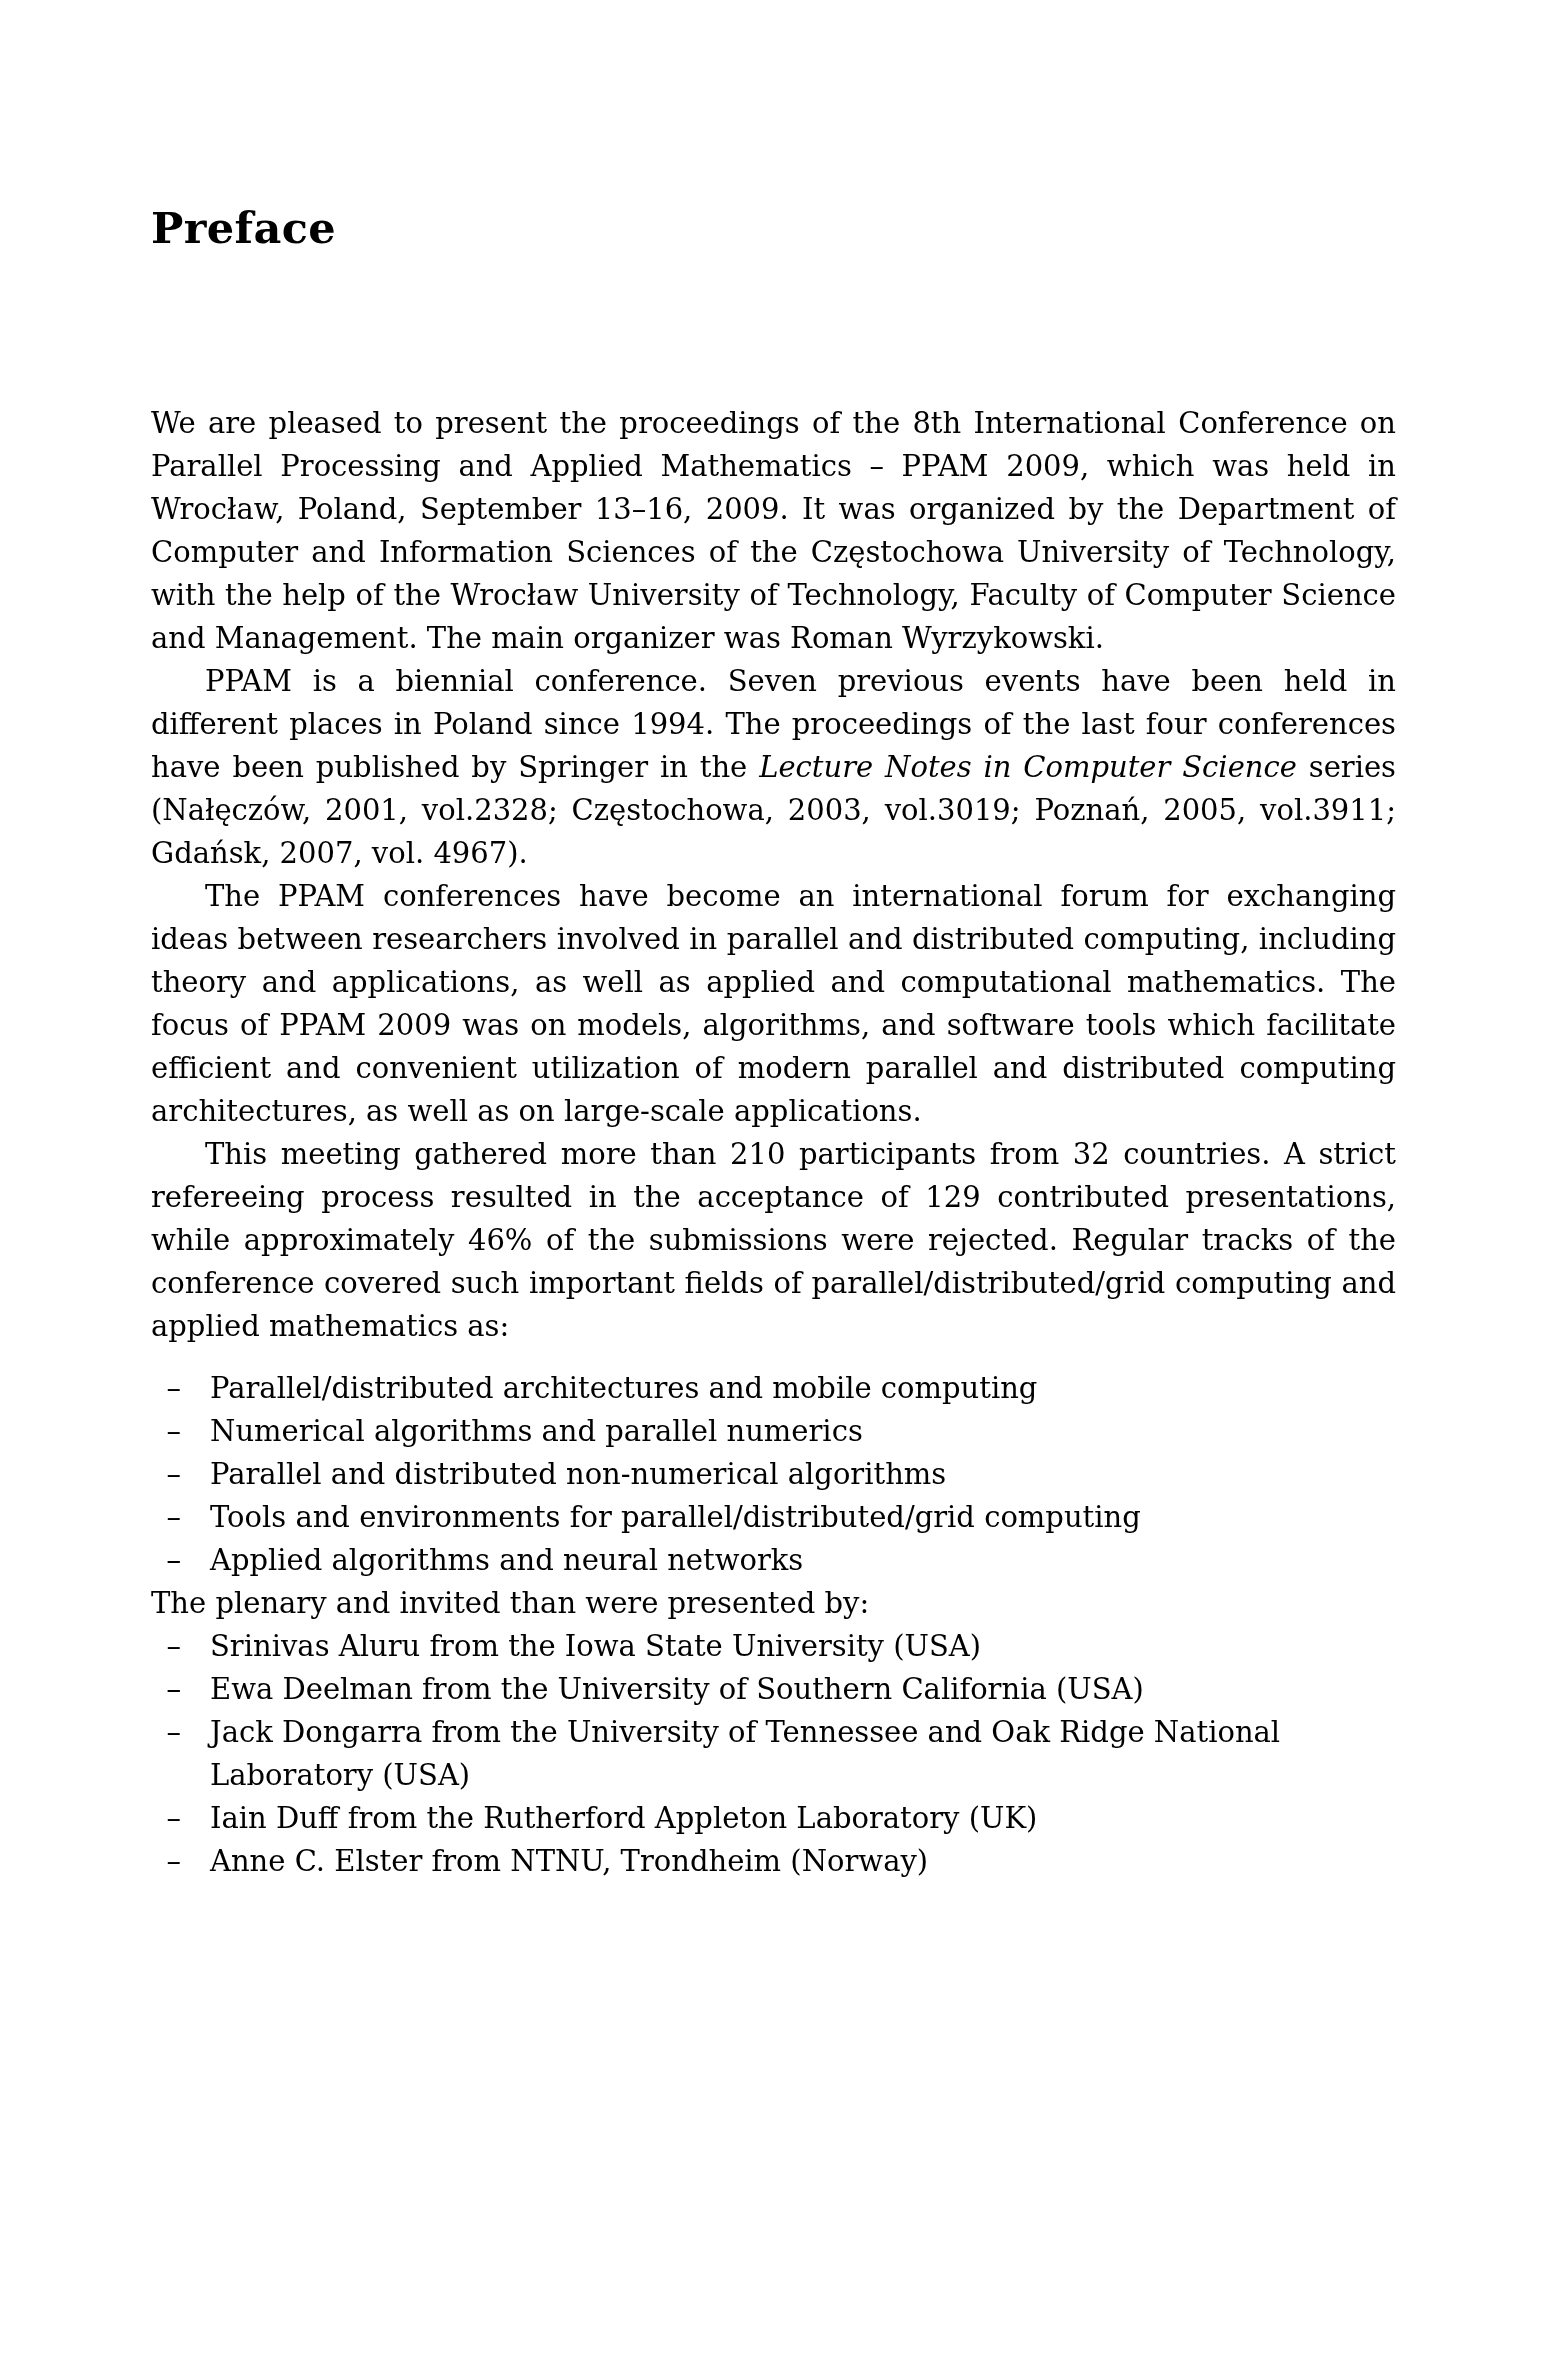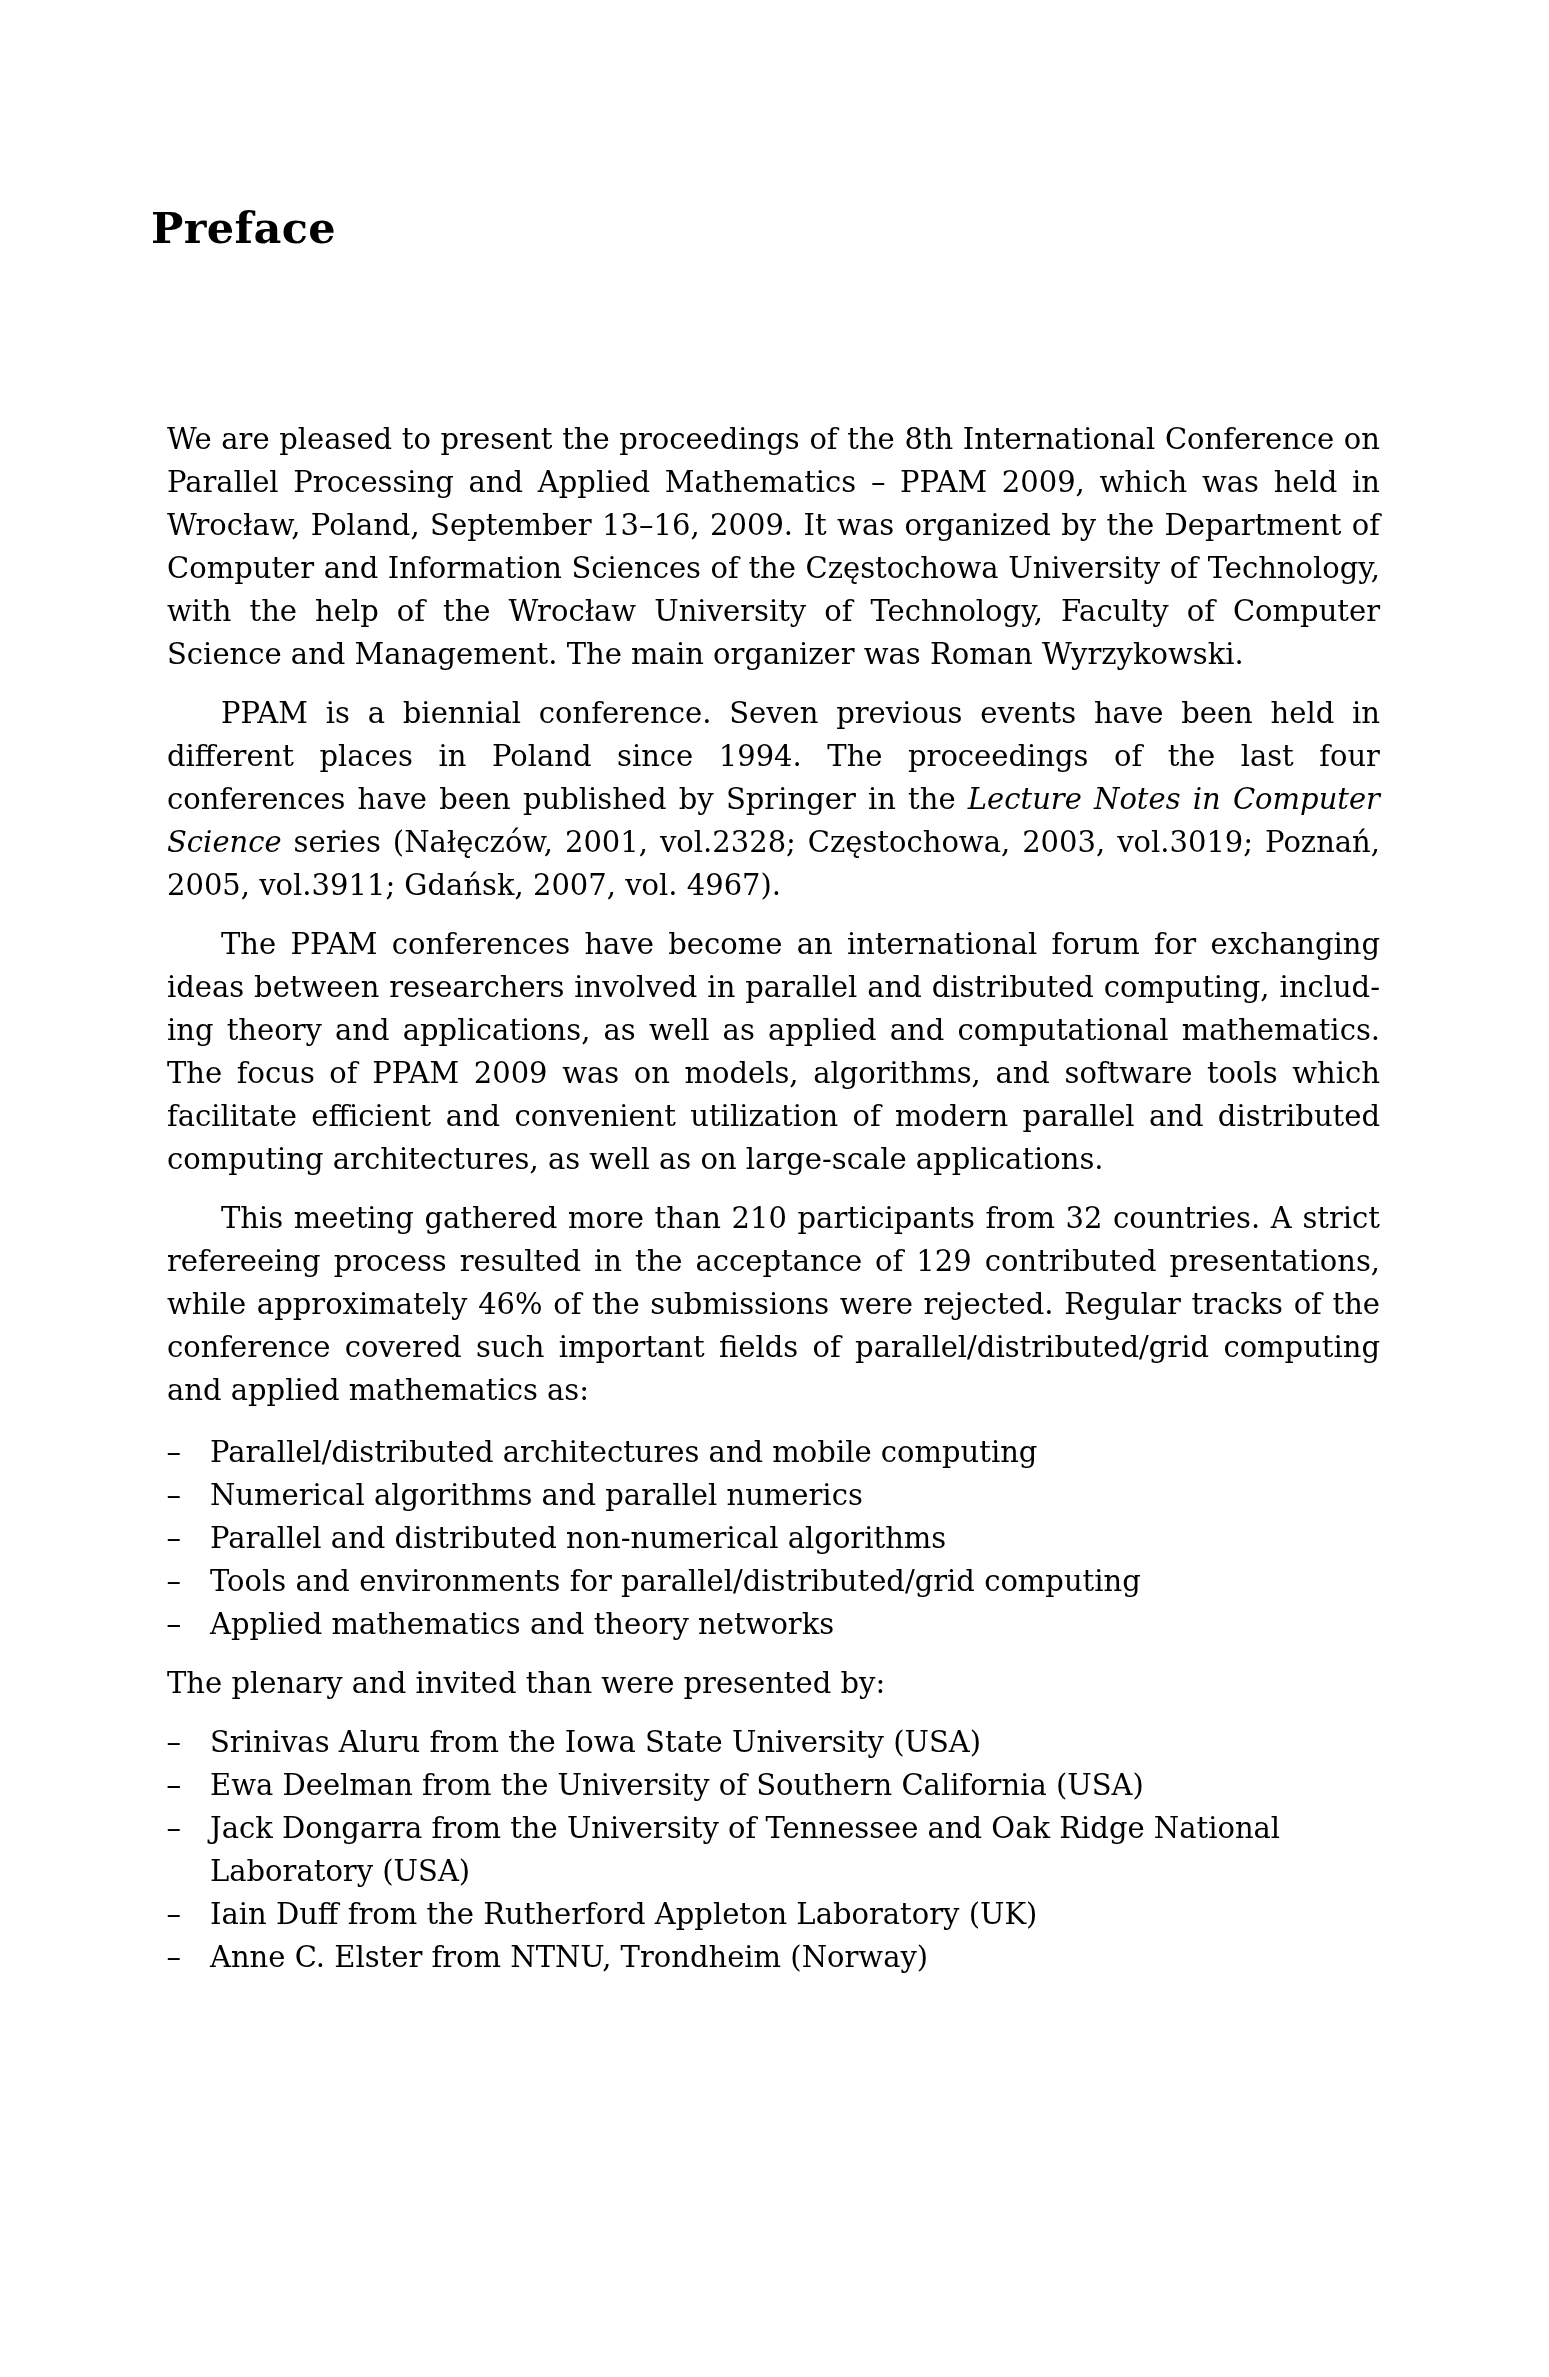--- a/index.html
+++ b/index.html
@@ -36,21 +36,21 @@
       position: absolute;
       left: 0;
       top: 402px;
       width: 1245px;
       font-size: 29px;
       line-height: 43px;
       text-align: justify;
       hyphens: manual;
     }
     .body-text p {
-      margin: 16px;
+      margin: 0;
       text-indent: 0;
     }
     .body-text p.indent {
       text-indent: 54px;
     }
     .body-text em {
       font-style: italic;
     }
     .list {
       list-style: none;
@@ -98,21 +98,21 @@
     <p class="indent">The PPAM conferences have become an international forum for exchanging ideas between researchers involved in parallel and distributed computing, includ­ing theory and applications, as well as applied and computational mathematics. The focus of PPAM 2009 was on models, algorithms, and software tools which facilitate efficient and convenient utilization of modern parallel and distributed computing architectures, as well as on large-scale applications.</p>
 
     <p class="indent">This meeting gathered more than 210 participants from 32 countries. A strict refereeing process resulted in the acceptance of 129 contributed presentations, while approximately 46% of the submissions were rejected. Regular tracks of the conference covered such important fields of parallel/distributed/grid computing and applied mathematics as:</p>
 
     <ul class="list tracks">
       <li><span class="dash">–</span><span>Parallel/distributed architectures and mobile computing</span></li>
       <li><span class="dash">–</span><span>Numerical algorithms and parallel numerics</span></li>
       <li><span class="dash">–</span><span>Parallel and distributed non-numerical algorithms</span></li>
       <li><span class="dash">–</span><span>Tools and environments for parallel/distributed/grid computing</span></li>
       <li><span class="dash">–</span></li>
-      <li><span class="dash">–</span><span>Applied mathematics and theory networks</span></li>
+      <li><span class="dash">–</span><span>Applied algorithms and neural networks</span></li>
     </ul>
 
 
     <p class="speakers-intro">The plenary and invited than were presented by:</p>
 
     <ul class="list speakers">
       <li><span class="dash">–</span><span>Srinivas Aluru from the Iowa State University (USA)</span></li>
       <li><span class="dash">–</span></li>
       <li><span class="dash">–</span><span>Ewa Deelman from the University of Southern California (USA)</span></li>
       <li><span class="dash">–</span><span>Jack Dongarra from the University of Tennessee and Oak Ridge National Laboratory (USA)</span></li>

